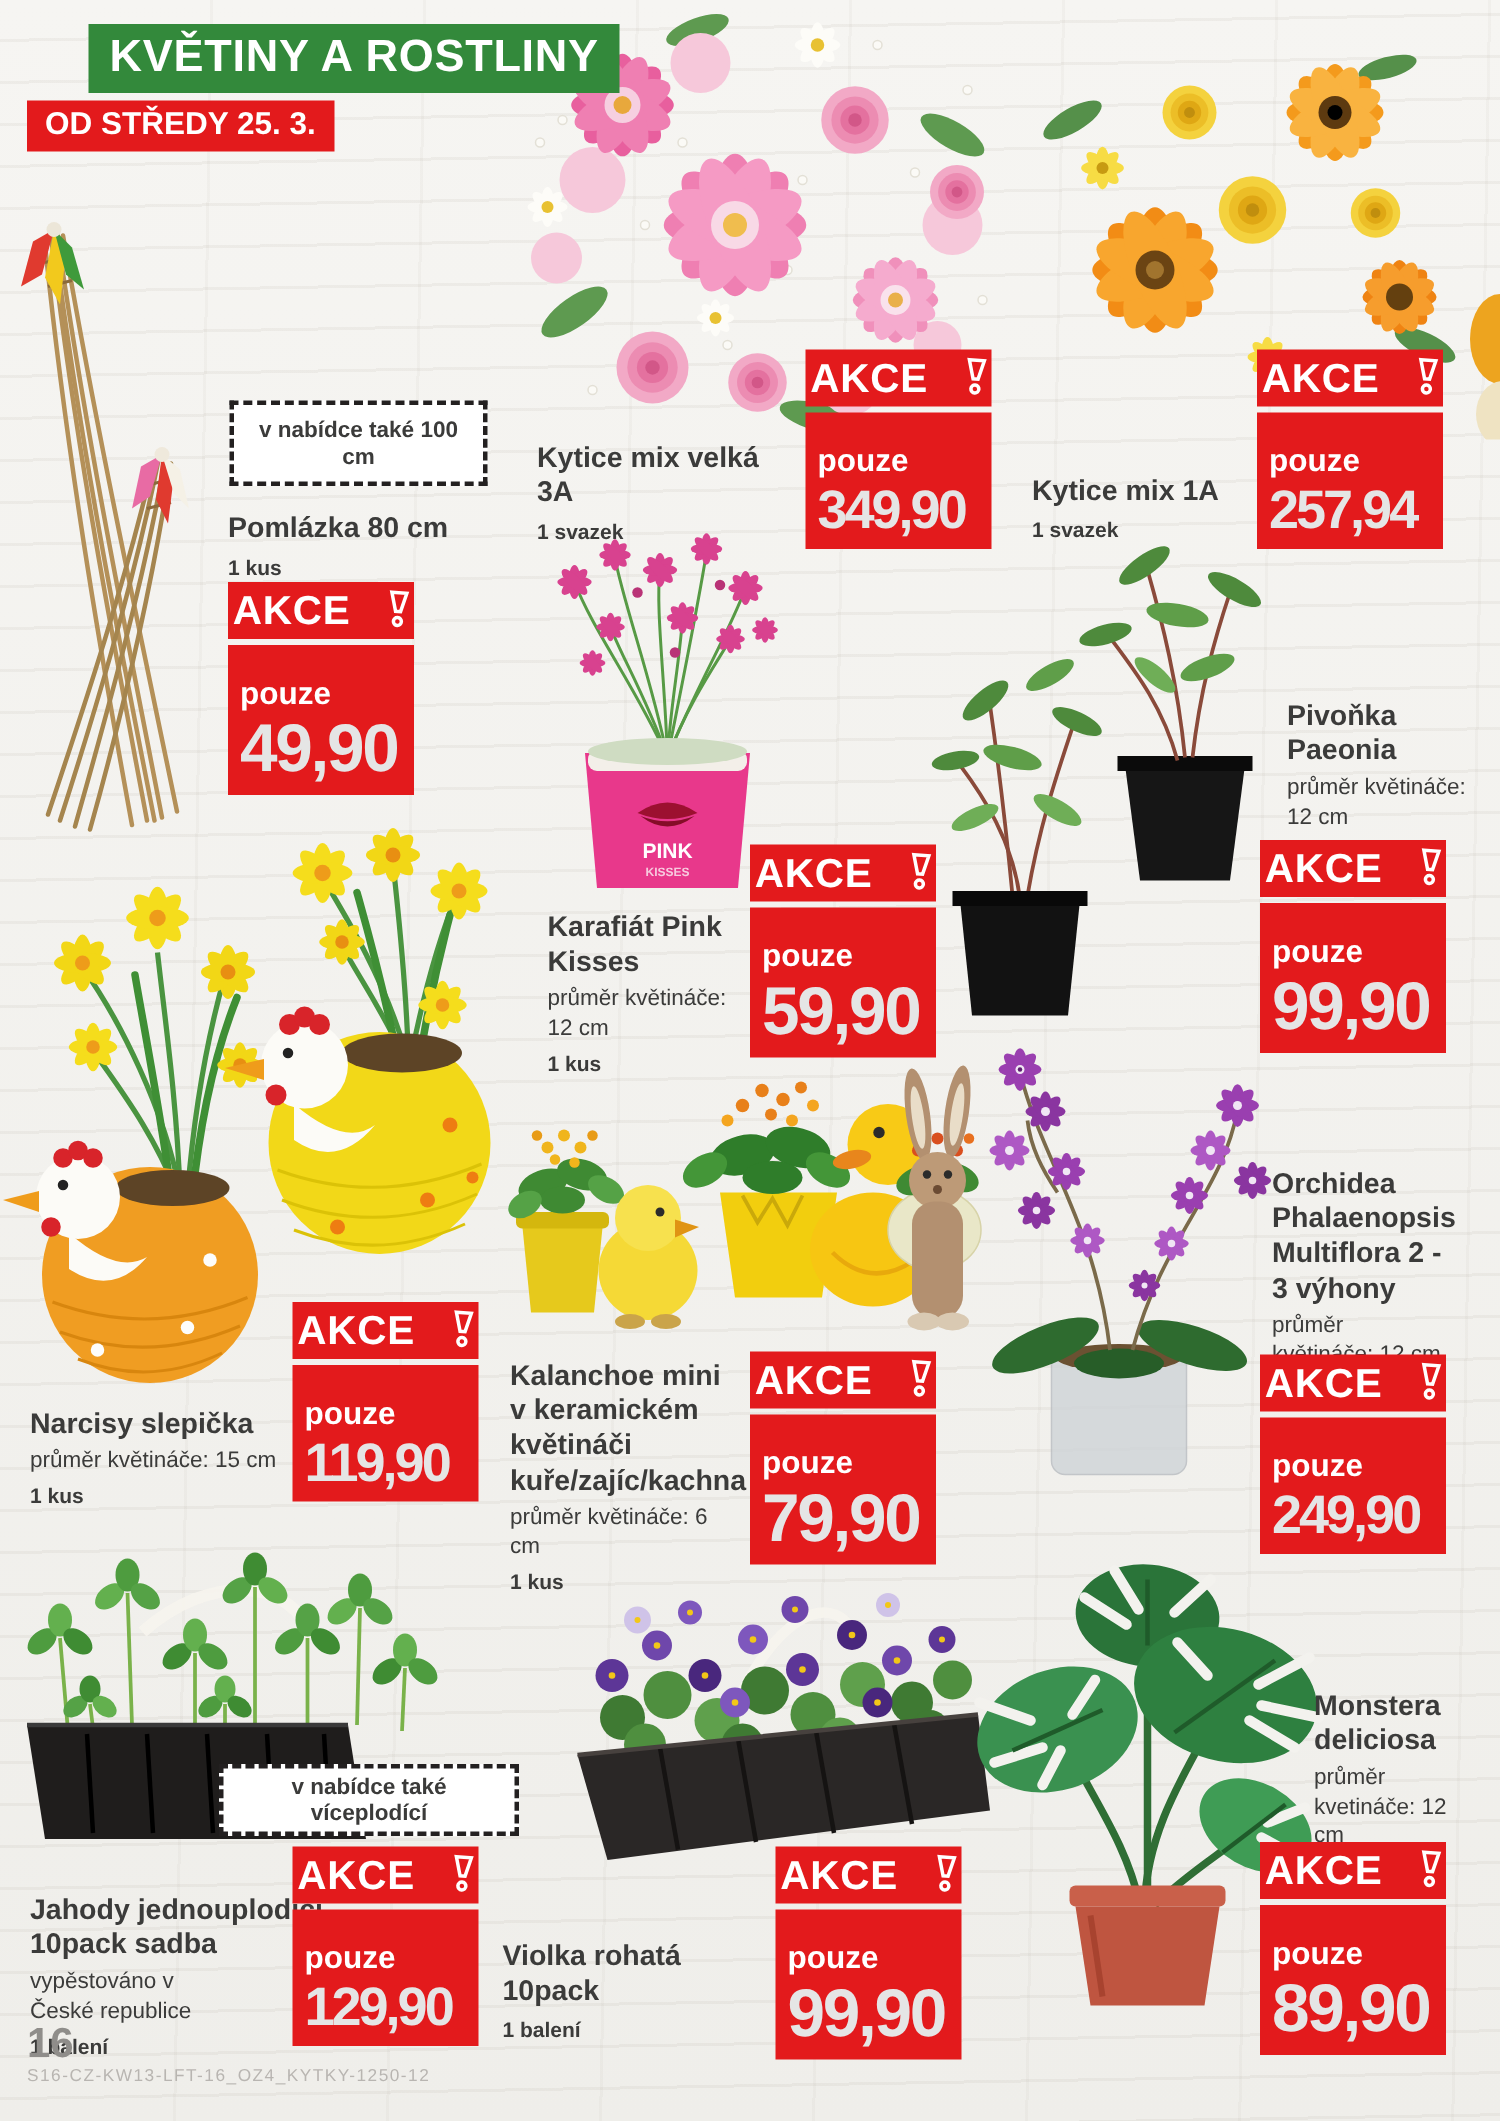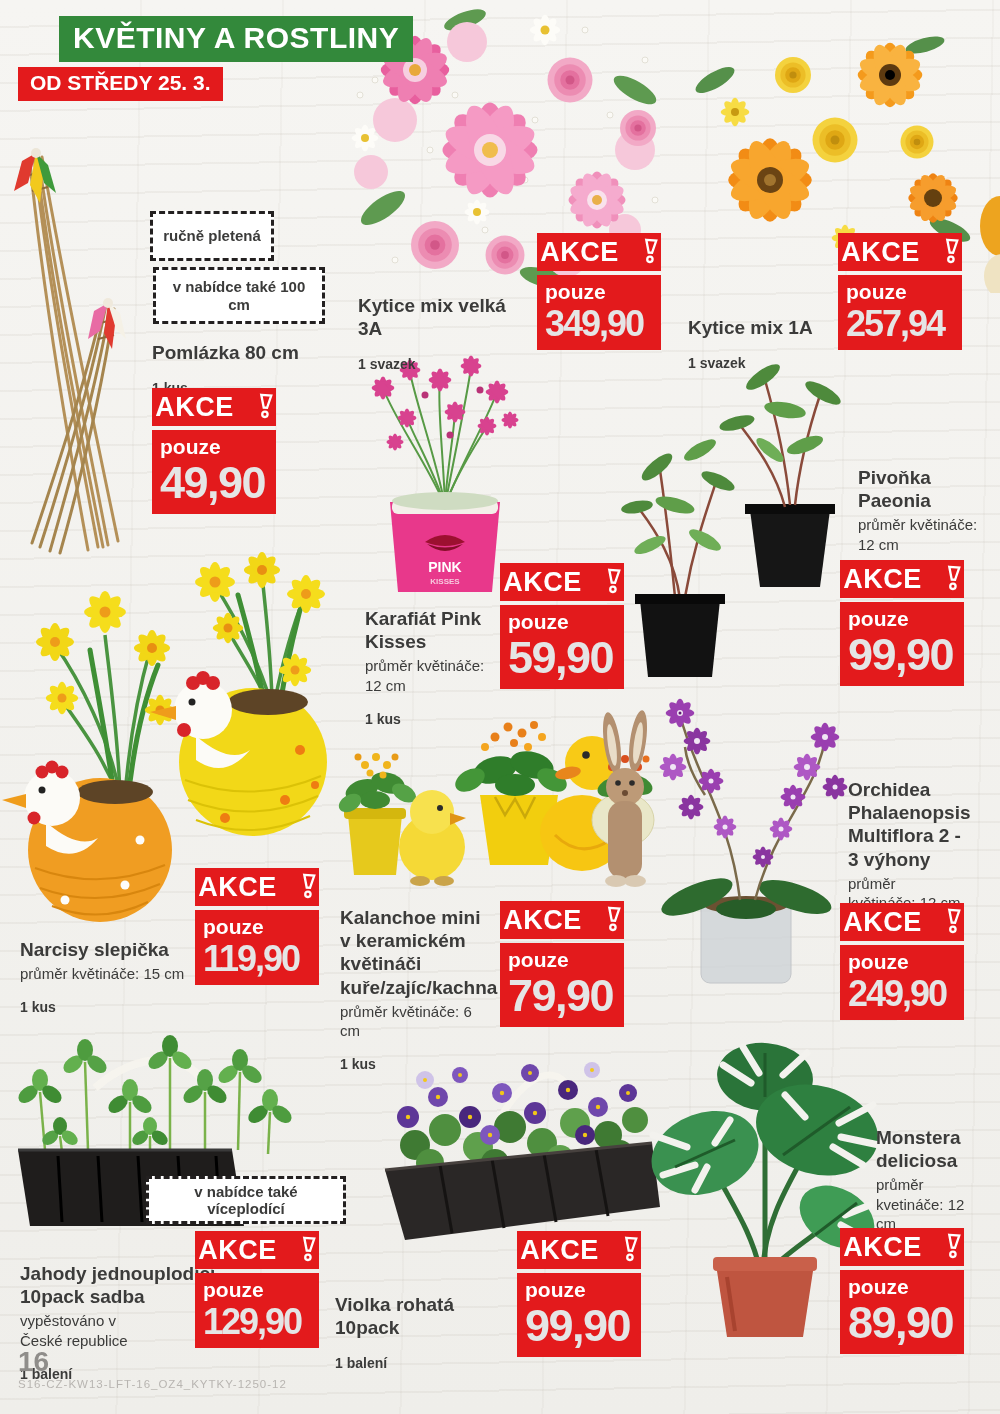--- a/index.html
+++ b/index.html
@@ -18,27 +18,27 @@
   .abs{position:absolute;}
   .title-bar{left:18px; top:16px; background:var(--green); color:#fff; font-weight:bold;
     font-size:30px; padding:5px 14px 7px; letter-spacing:.5px; white-space:nowrap;margin-left:41px;}
   .date-bar{left:18px; top:67px; background:var(--red); color:#fff; font-weight:bold;
     font-size:21px; padding:4px 12px 6px; white-space:nowrap;}
   .note{background:#fff; border:3.5px dashed #232020; font-weight:bold; font-size:15px;
     color:var(--ink); display:flex; align-items:center; justify-content:center;
     text-align:center; padding:5px 8px; line-height:1.15;}
   .plabel .pname{font-weight:bold; font-size:19px; line-height:1.22; color:var(--ink);}
   .plabel .pdetail{font-size:15px; line-height:1.28; color:var(--ink); margin-top:3px;}
-  .plabel .punit{font-weight:bold; font-size:14px; color:var(--ink); margin-top:16px;}
+  .plabel .punit{font-weight:bold; font-size:14px; color:var(--ink); margin-top:6px;}
   .akce{width:124px;}
   .akce-top{background:var(--red); height:38px; display:flex; align-items:center;
     justify-content:center; gap:24px;}
   .akce-word{color:#fff; font-weight:bold; font-size:27px; letter-spacing:.5px;}
   .bang{width:15px; height:28px; transform:rotate(4deg); margin-top:-2px;}
-  .akce-bottom{background:var(--red); margin-top:4px; padding:6px 8px 10px;}
+  .akce-bottom{background:var(--red); margin-top:4px; padding:22px 8px 10px;}
   .pouze{color:#fff; font-weight:bold; font-size:21px; line-height:1; margin-bottom:6px;}
   .price{color:#e5e5e5; font-weight:bold; line-height:.9; letter-spacing:-1.5px; font-size:45px; white-space:nowrap;}
   .price.long{font-size:36px; letter-spacing:-2px;}
   .pgnum{font-weight:bold; font-size:28px; color:#8f8d8a;}
   .pgcode{font-size:11.5px; color:#b8b5b1; letter-spacing:1px;}
   svg{display:block;}
   text{font-family:"Liberation Sans", sans-serif;}
 </style>
 </head>
 <body>
@@ -739,21 +739,20 @@
         <path d="M180 200 L222 168"></path>
     </g>
     <rect x="78" y="222" width="104" height="14" rx="4" fill="#c9604a"></rect>
     <path d="M82 236 L178 236 L168 302 L92 302 Z" fill="#bf5540"></path>
     <path d="M92 242 L100 296" stroke="#a8432f" stroke-width="4"></path>
   </svg>
 
   <div class="abs title-bar">KVĚTINY A ROSTLINY</div>
   <div class="abs date-bar">OD STŘEDY 25. 3.</div>
 
-  <div class="abs note" style="left:150px;top:211px;width:124px;height:50px">ručně pletená</div>
   <div class="abs note" style="left:153px;top:267px;width:172px;height:57px">v nabídce také 100 cm</div>
   <div class="abs note" style="left:146px;top:1176px;width:200px;height:48px">v nabídce také víceplodící</div>
 
   <div class="abs plabel" style="left:152px;top:341px;width:190px">
     <div class="pname">Pomlázka 80 cm</div>
     <div class="punit">1 kus</div>
   </div>
   <div class="abs plabel" style="left:358px;top:294px;width:155px">
     <div class="pname">Kytice mix velká 3A</div>
     <div class="punit">1 svazek</div>

